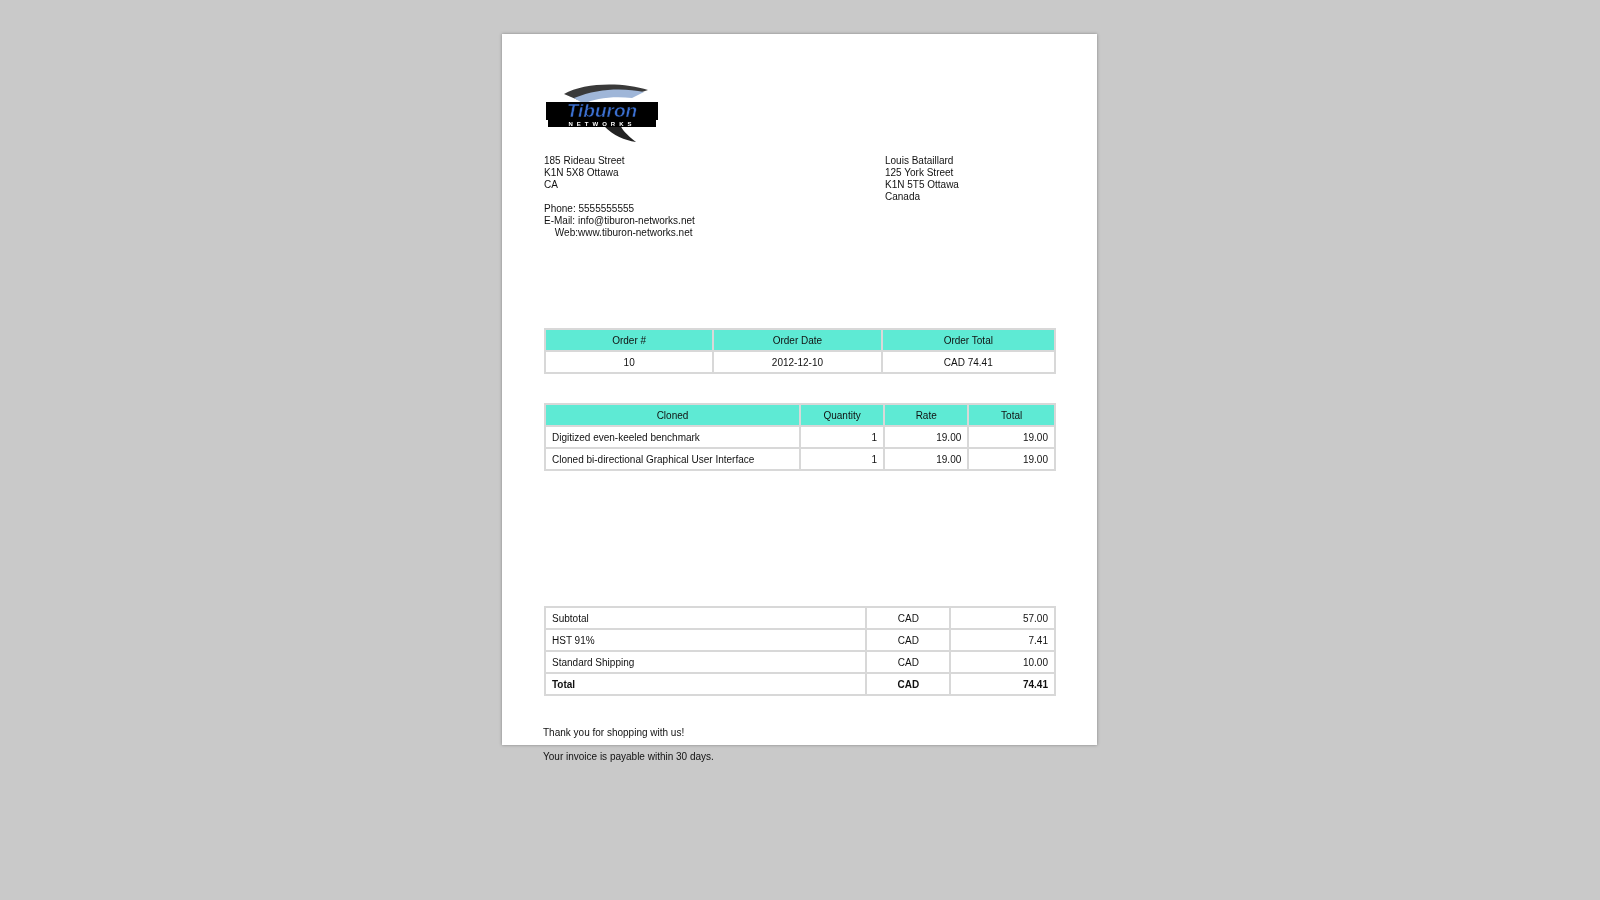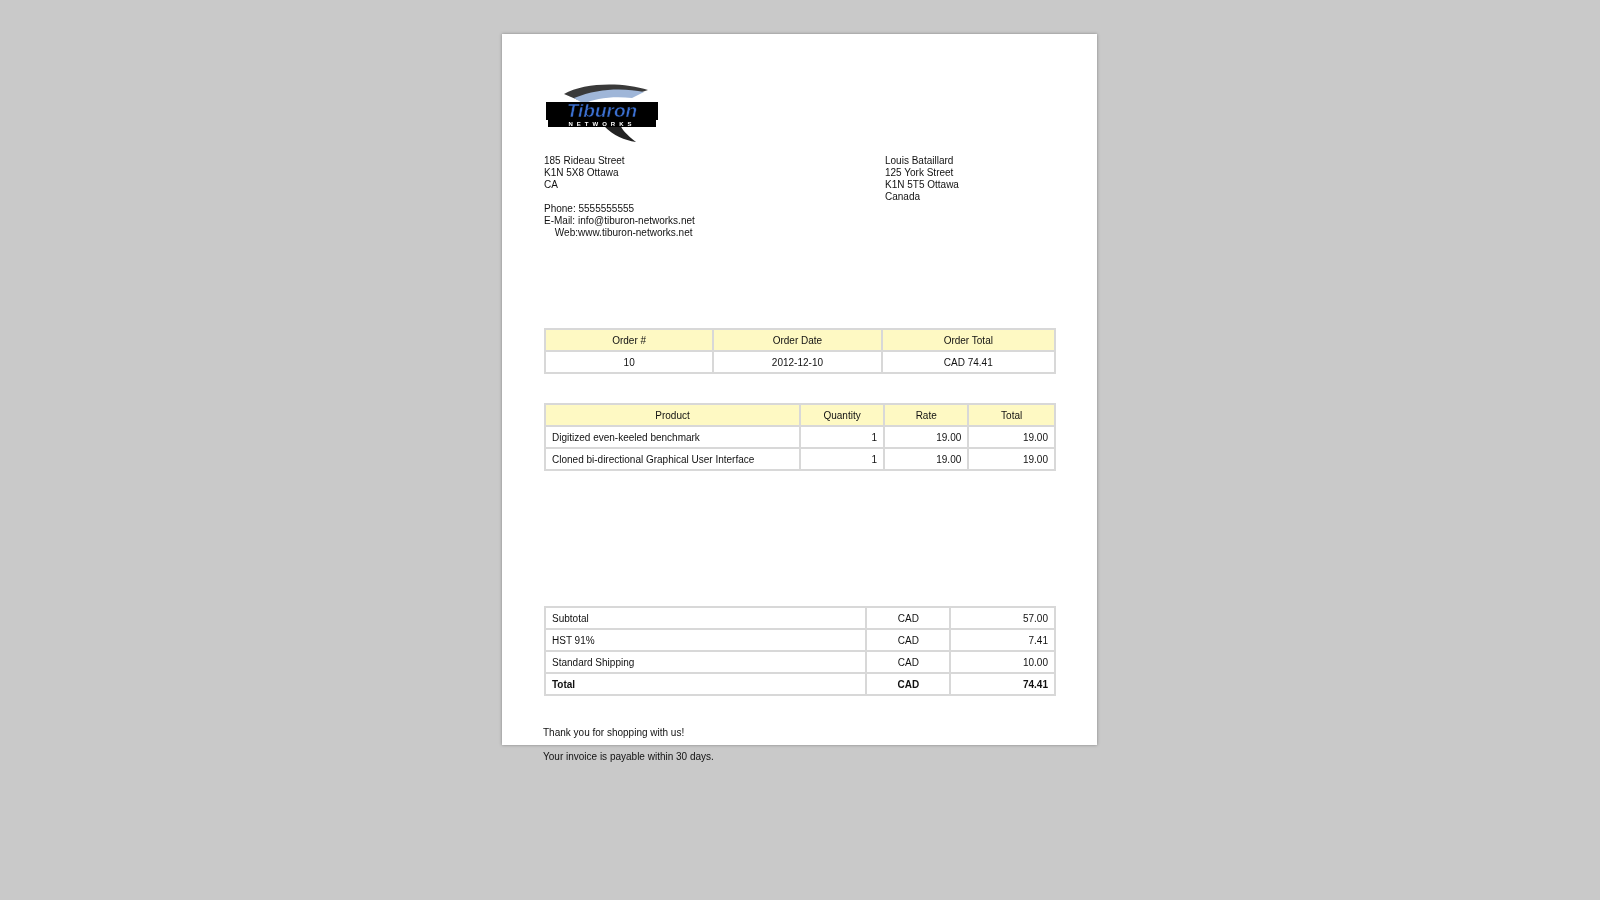--- a/index.html
+++ b/index.html
@@ -3,21 +3,21 @@
 <meta charset="utf-8">
 <style>
   html,body{margin:0;padding:0;}
   body{width:1600px;height:900px;background:#c9c9c9;position:relative;overflow:hidden;font-family:"Liberation Sans",sans-serif;color:#111;}
   .page{position:absolute;left:502px;top:34px;width:595px;height:711px;background:#fff;box-shadow:0 0 3px rgba(0,0,0,0.35);}
   .abs{position:absolute;}
   .txt{font-size:10px;line-height:12px;white-space:nowrap;}
   .logo{left:42px;top:46px;width:118px;height:62px;}
   table{border-collapse:collapse;font-size:10px;position:absolute;}
   td,th{border:2px solid #d8d8d8;height:20px;padding:0 6px;font-weight:normal;}
-  th{background:#fef9c3;text-align:center;}
+  th{background:#5eead4;text-align:center;}
   .c{text-align:center;}
   .r{text-align:right;}
   .b{font-weight:bold;}
 </style>
 </head>
 <body>
 
 <div class="page">
 
   <div class="abs logo">
@@ -62,21 +62,21 @@
       <td class="c">10</td>
       <td class="c">2012-12-10</td>
       <td class="c">CAD 74.41</td>
     </tr>
   </tbody>
     </table>
 
   <table style="left:42px;top:369px;width:512px;">
     <tbody>
         <tr>
-      <th style="width:50%">Product</th>
+      <th style="width:50%">Cloned</th>
       <th style="width:16.5%">Quantity</th>
       <th style="width:16.5%">Rate</th>
       <th>Total</th>
     </tr>
     <tr>
       <td>Digitized even-keeled benchmark</td>
       <td class="r">1</td>
       <td class="r">19.00</td>
       <td class="r">19.00</td>
     </tr>

